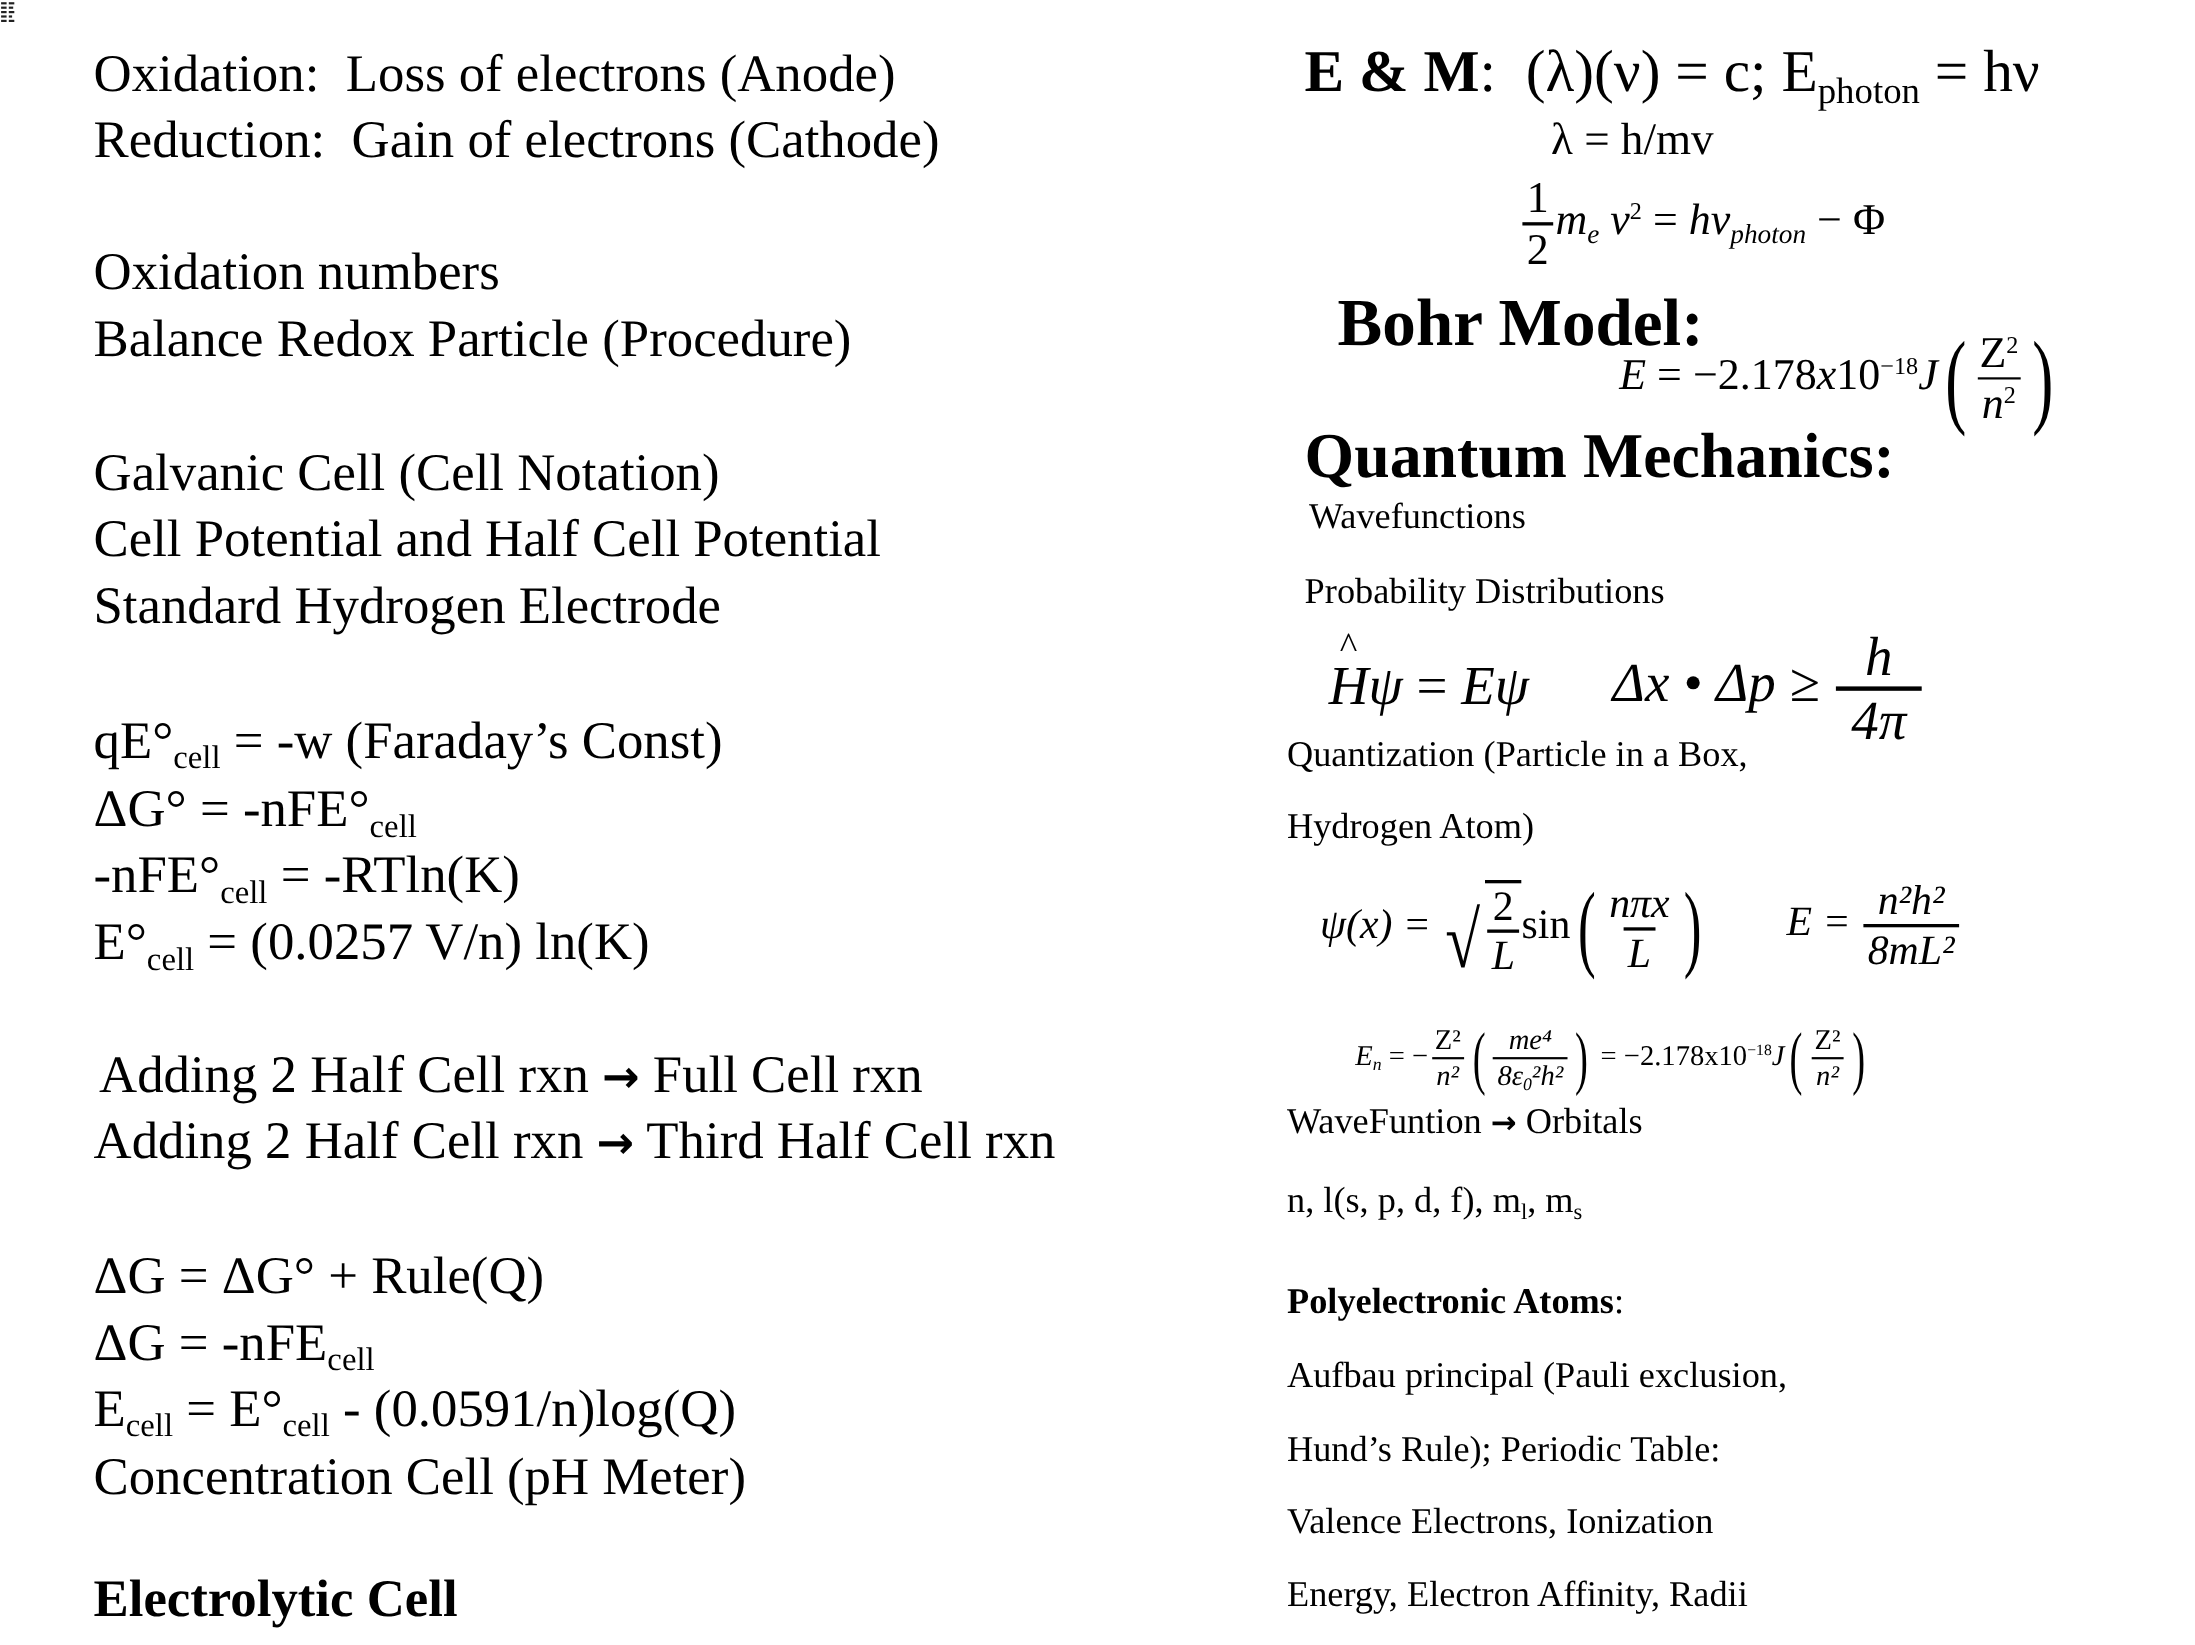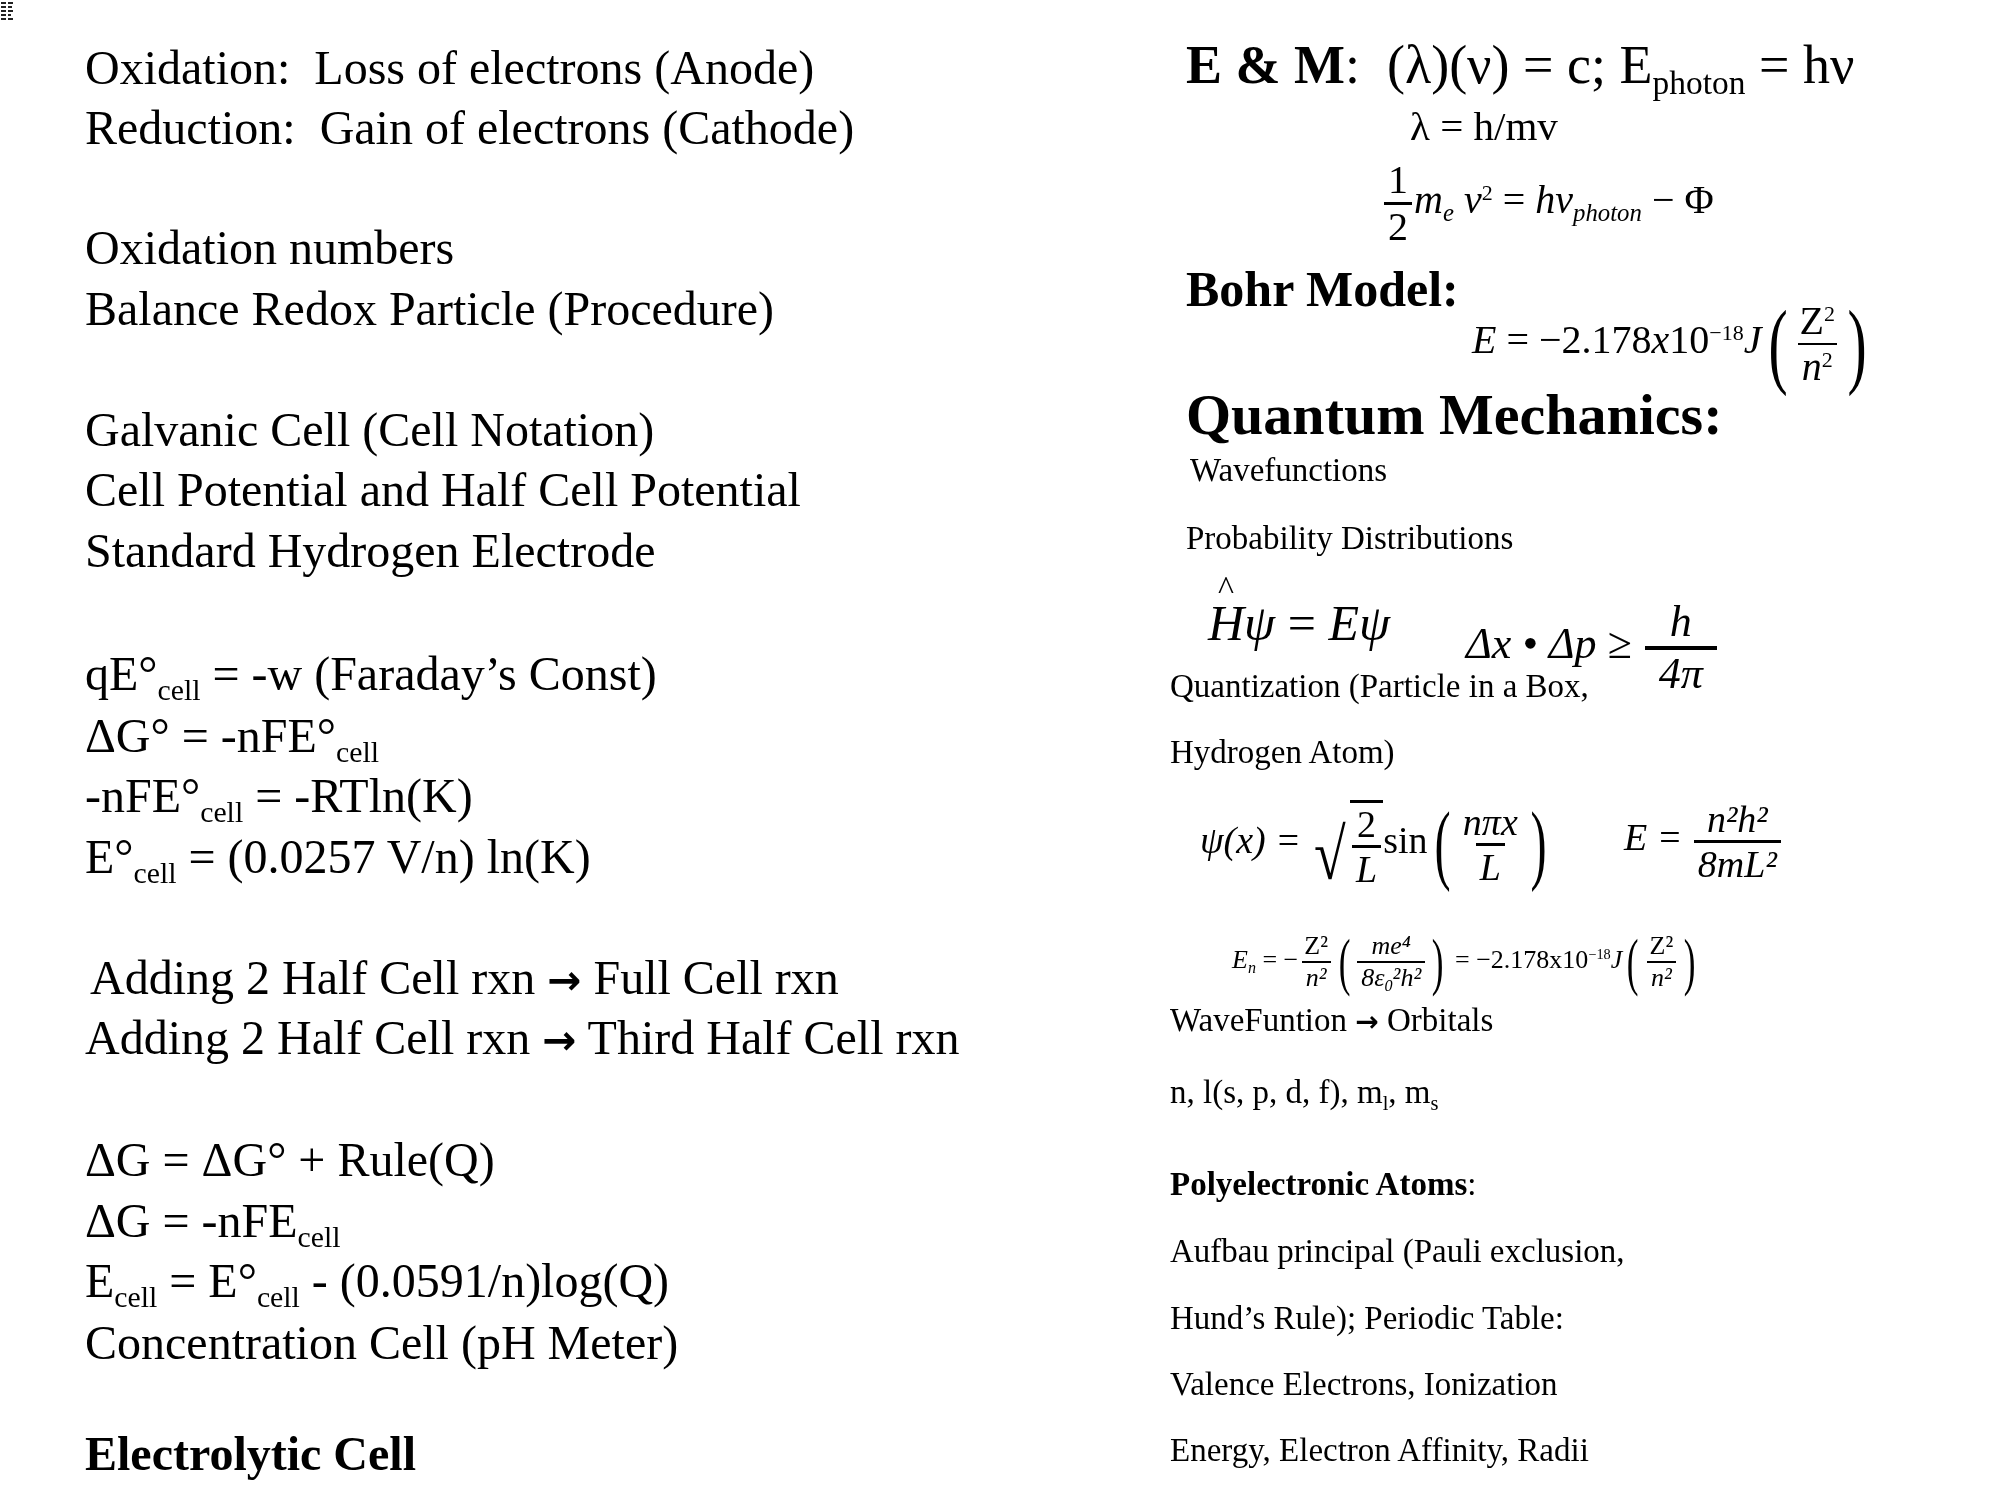--- a/index.html
+++ b/index.html
@@ -97,36 +97,36 @@
   </div>
   <div class="ln r" style="left:1410px;top:106px;font-size:41px">λ = h/mv</div>
 
   <div class="m" style="left:1382px;top:160px;font-size:40px">
     <span class="frac">
         <span class="num">1</span>
         <span class="den">2</span>
       </span><span class="it">m</span><sub class="s it">e</sub><span class="it">&nbsp;</span><span class="it">v</span><sup class="s">2</sup><span> = </span><span class="it">hv</span><sub class="s it">photon</sub><span> − Φ</span>
   </div>
 
-  <div class="ln r b" style="left:1186px;top:264px;font-size:50px">Bohr Model:</div>
+  <div class="ln r b" style="left:1216px;top:264px;font-size:61px">Bohr Model:</div>
   <div class="m" style="left:1472px;top:296px;font-size:40px">
     <span class="it">E</span><span> = −2.178</span><span class="it">x</span><span>10</span><sup class="s">−18</sup><span class="it">J</span><span class="paren" style="font-size:96px;transform:scaleX(0.6)">(</span><span class="frac">
         <span class="num"><span>Z</span><sup class="s">2</sup></span>
         <span class="den" style="border-top-width:2px"><span class="it">n</span><sup class="s">2</sup></span>
       </span><span class="paren" style="font-size:96px;transform:scaleX(0.6)">)</span>
   </div>
 
   <div class="ln r b" style="left:1186px;top:386px;font-size:58px">Quantum Mechanics:</div>
   <div class="ln r" style="left:1190px;top:454px">Wavefunctions</div>
   <div class="ln r" style="left:1186px;top:522px">Probability Distributions</div>
 
   <div class="m" style="left:1208px;top:598px;font-size:50px">
     <span class="it" style="position:relative"><span>H</span><span style="position:absolute;left:10px;top:-24px;font-style:normal;font-size:34px">^</span></span><span class="it">ψ</span><span> = </span><span class="it">E</span><span class="it">ψ</span>
   </div>
-  <div class="m" style="left:1466px;top:600px;font-size:44px">
+  <div class="m" style="left:1466px;top:572px;font-size:50px">
     <span class="it">Δx • Δp ≥ </span><span class="frac">
         <span class="num it">h</span>
         <span class="den it" style="border-top-width:4px;padding:2px 14px 0">4π</span>
       </span>
   </div>
 
   <div class="ln r" style="left:1170px;top:670px">Quantization (Particle in a Box,</div>
   <div class="ln r" style="left:1170px;top:736px">Hydrogen Atom)</div>
 
   <div class="m" style="left:1200px;top:800px;font-size:38px">

